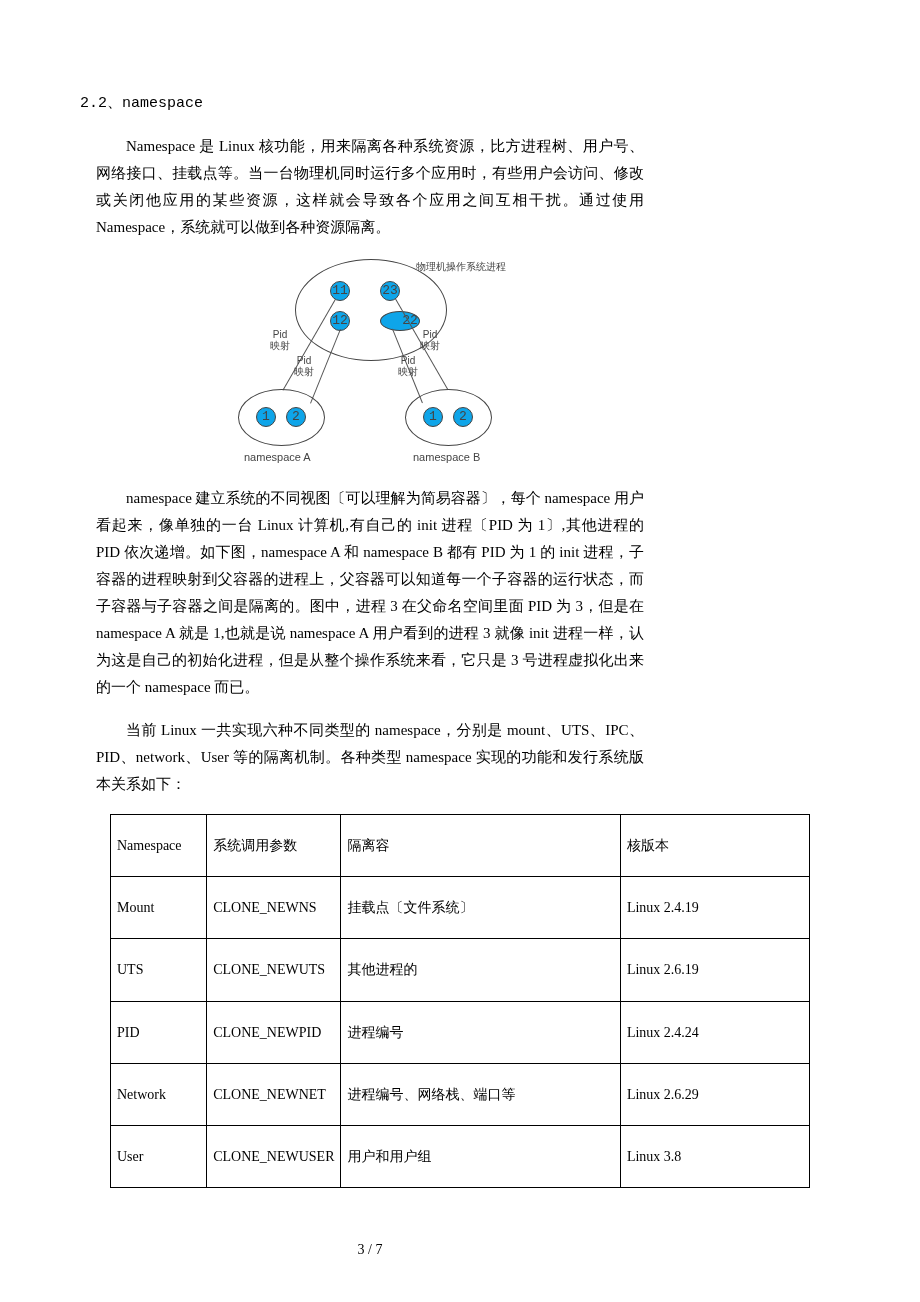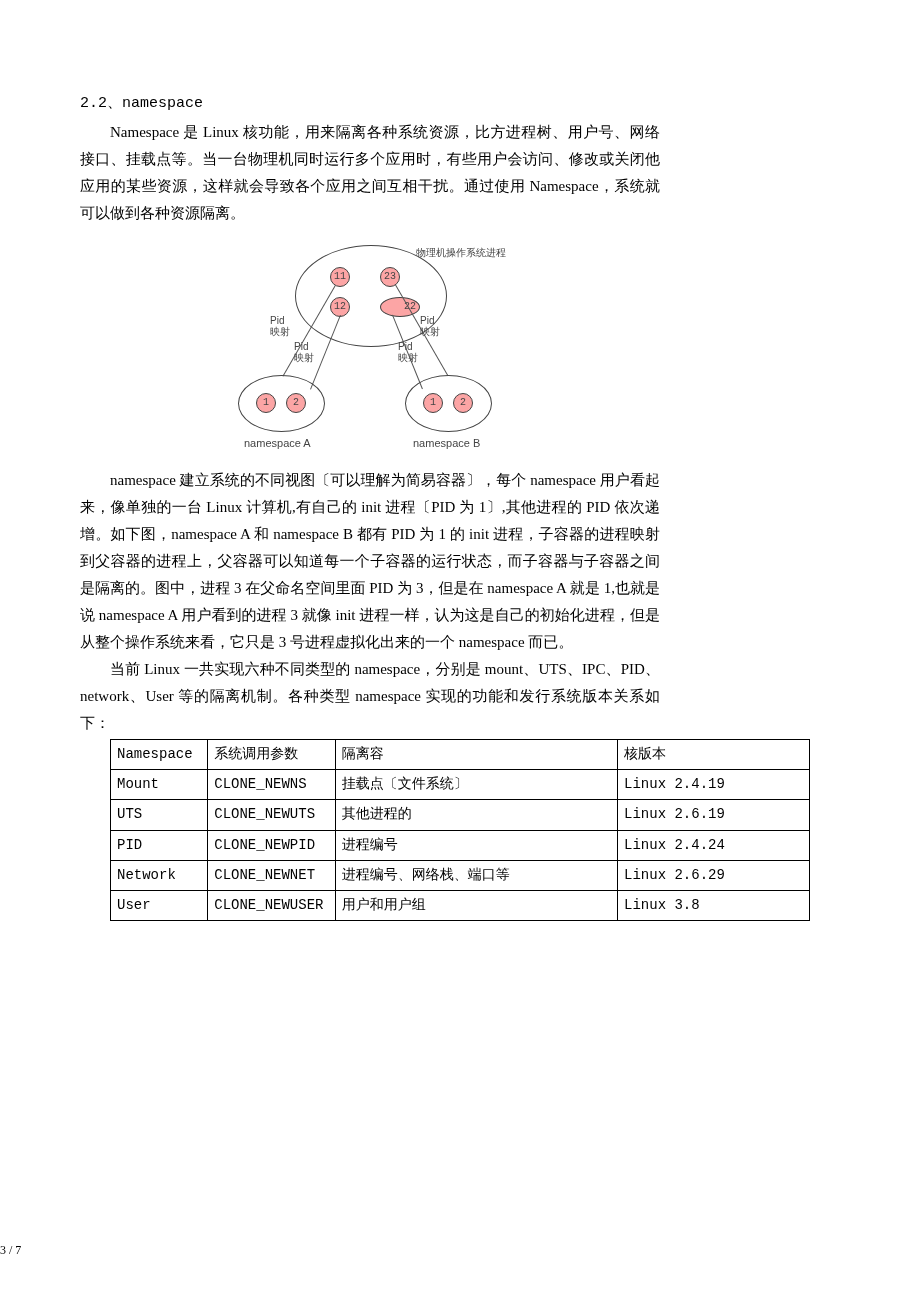--- a/index.html
+++ b/index.html
@@ -20,21 +20,21 @@
     position: relative;
   }
   .section-heading {
     font-family: "SimHei", "Courier New", monospace;
     font-size: 15px;
     margin-bottom: 2px;
   }
   .para {
     text-indent: 2em;
     text-align: justify;
-    margin: 0;
+    margin: 16px;
   }
   
   .diagram {
     width: 300px;
     margin: 18px auto 12px auto;
     position: relative;
     height: 210px;
   }
   .big-ellipse {
     position: absolute;
@@ -44,32 +44,32 @@
   .top-ellipse {
     width: 150px; height: 100px;
     left: 75px; top: 0;
   }
   .lbl {
     position: absolute;
     font-family: "SimSun","Microsoft YaHei",sans-serif;
     font-size: 10px;
     color: #444;
     white-space: nowrap;
-    text-align: left;
+    text-align: center;
     line-height: 1.1;
   }
   .node {
     position: absolute;
     width: 18px; height: 18px;
     border: 1px solid #444;
     border-radius: 50%;
-    font-size: 10px;
+    font-size: 13px;
     font-family: "Courier New", monospace;
     display: flex; align-items: center; justify-content: center;
-    background: #fca5a5;
+    background: #0ea5e9;
     color:#444;
   }
   .small-ellipse {
     width: 85px; height: 55px;
   }
   .line {
     position: absolute;
     background: #555;
     transform-origin: top left;
   }
@@ -80,35 +80,36 @@
   }
   
   table.ns-table {
     border-collapse: collapse;
     margin: 2px 0 0 30px;
     width: 700px;
     font-size: 14px;
   }
   table.ns-table td {
     border: 1px solid #000;
-    padding: 2px 6px;
-    font-family: Liberation Mono, monospace;
+    padding: 18px 6px;
+    font-family: Liberation Serif, serif;
     vertical-align: middle;
     height: 22px;
   }
   .c1 { width: 85px; }
   .c2 { width: 115px; }
   .c3 { width: 290px; }
   .c4 { width: 190px; }
   .footer {
     position: absolute;
     bottom: 40px;
     left: 0; right: 0;
+    text-align: center;
     font-family: "SimSun", serif;
-    font-size: 12px;
+    font-size: 14px;
   }
 </style>
 </head>
 <body>
 
 <div class="page">
 
   <div class="section-heading">2.2、namespace</div>
 
   <p class="para">Namespace 是 Linux 核功能，用来隔离各种系统资源，比方进程树、用户号、网络接口、挂载点等。当一台物理机同时运行多个应用时，有些用户会访问、修改或关闭他应用的某些资源，这样就会导致各个应用之间互相干扰。通过使用 Namespace，系统就可以做到各种资源隔离。</p>

